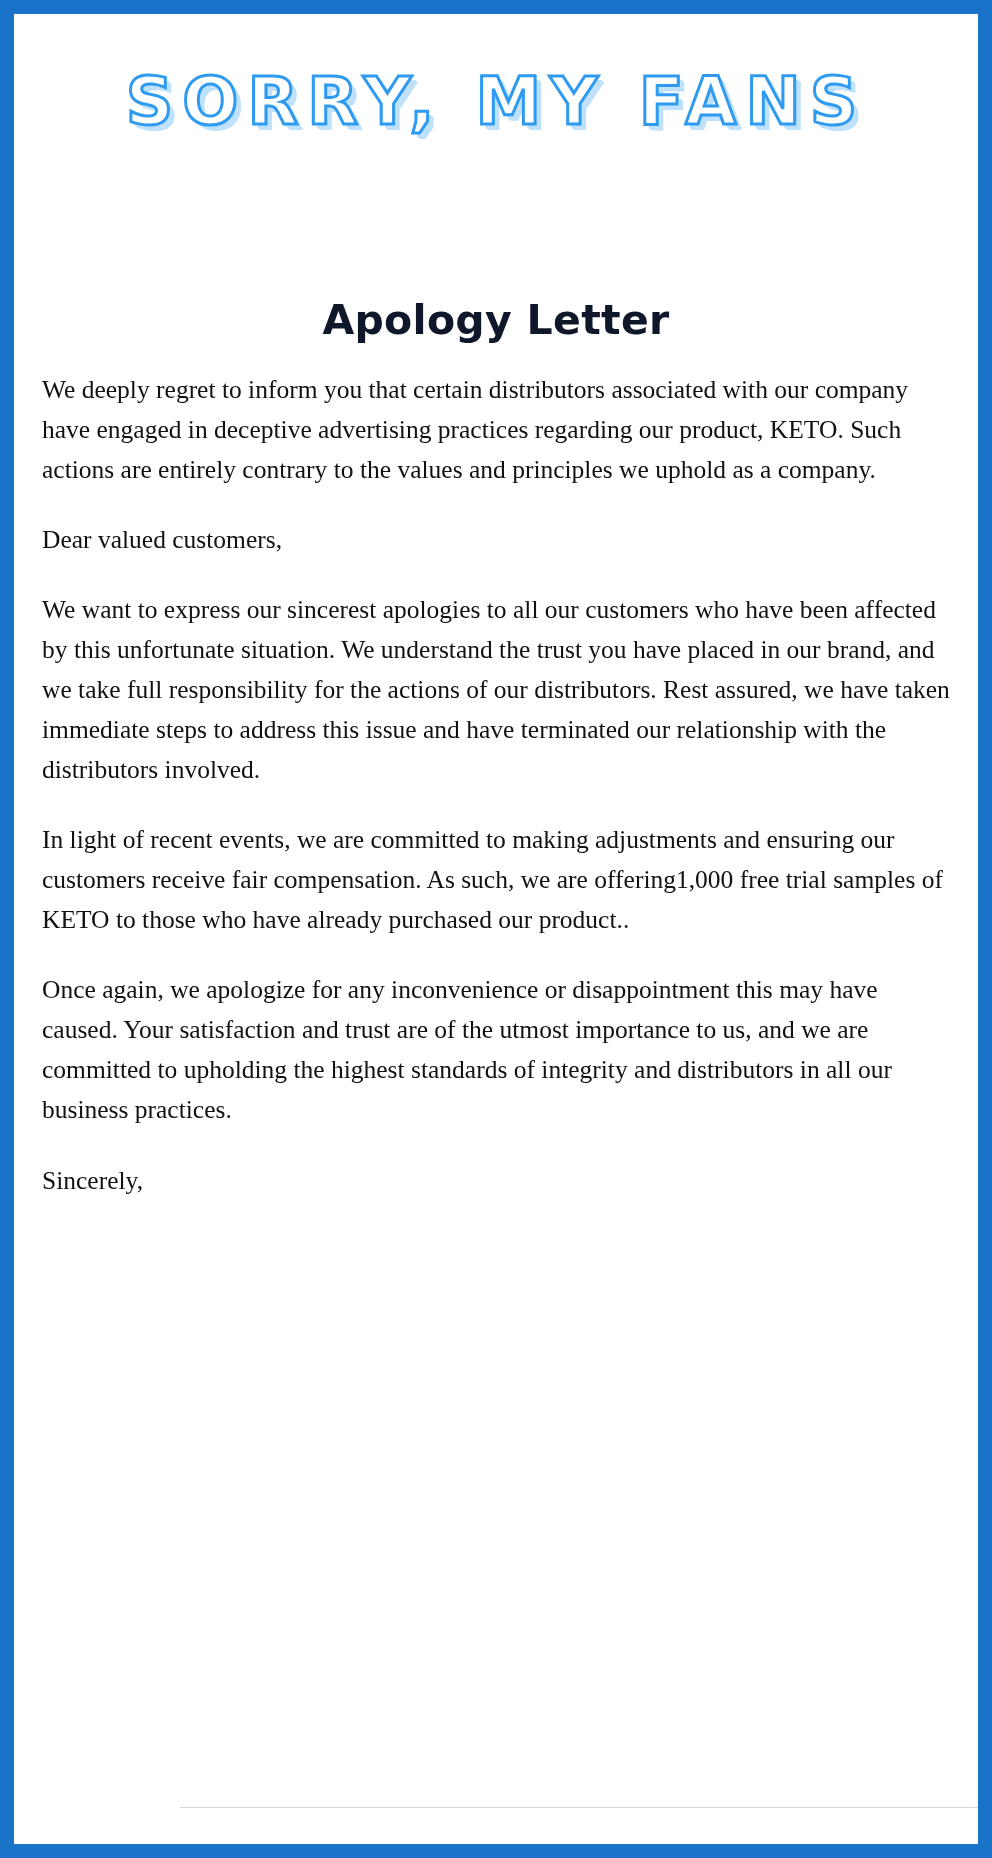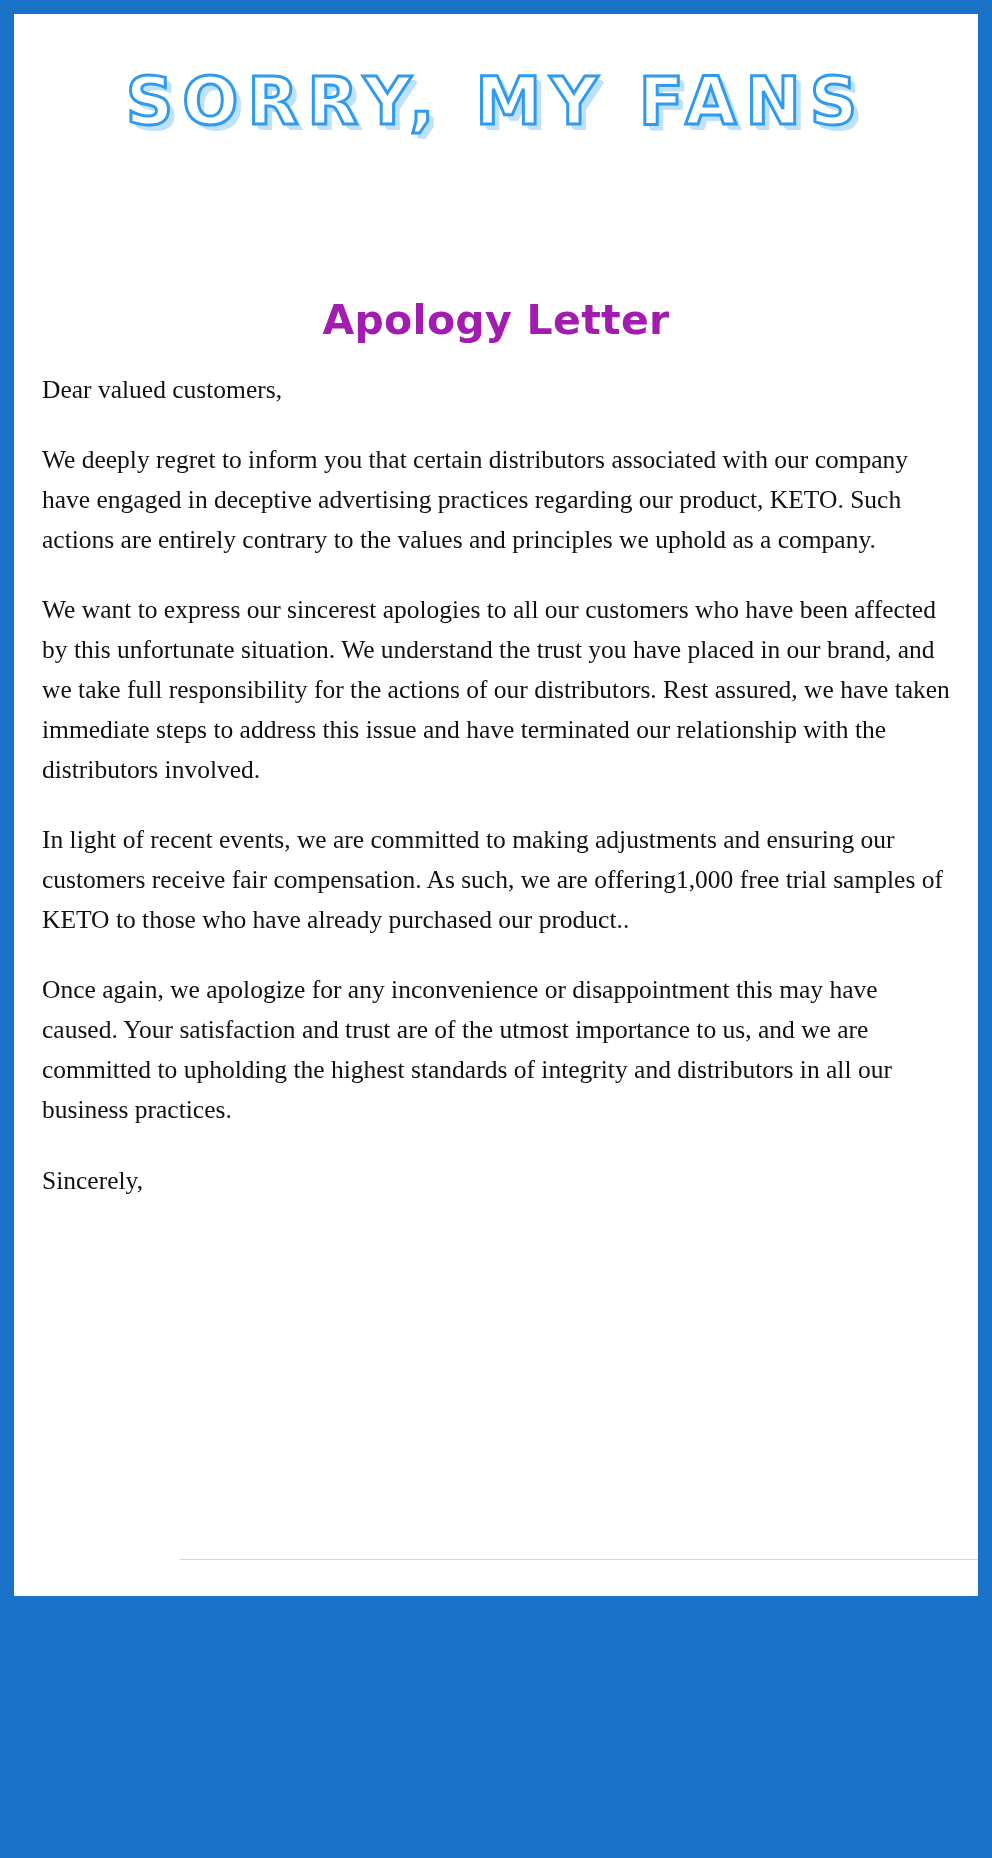--- a/index.html
+++ b/index.html
@@ -11,21 +11,21 @@
     height: 1858px;
     background: #1a73c8;
     font-family: "Liberation Serif", serif;
     overflow: hidden;
   }
   .page {
     position: absolute;
     left: 14px;
     top: 14px;
     width: 964px;
-    height: 1582px;
+    height: 1830px;
     background: #ffffff;
     box-sizing: border-box;
     overflow: hidden;
   }
   .banner {
     padding-top: 52px;
     text-align: center;
     height: 190px;
     box-sizing: border-box;
   }
@@ -41,21 +41,21 @@
        5px 5px 0 #bfe1fb,
        6px 6px 0 #bfe1fb;
     display: inline-block;
     line-height: 1.1;
   }
   .doc-title {
     text-align: center;
     font-family: "DejaVu Sans", sans-serif;
     font-weight: bold;
     font-size: 41px;
-    color: #a21caf;
+    color: #0f172a;
     margin: 92px 0 0 0;
     letter-spacing: 0.3px;
   }
   .body-wrap {
     padding: 0 28px 0 28px;
     margin-top: 26px;
   }
   .para {
     font-family: "Liberation Serif", serif;
     font-size: 25.5px;
@@ -84,22 +84,22 @@
 
 <div class="page">
 
   <div class="banner">
     <div class="banner-title">SORRY, MY FANS</div>
   </div>
 
   <h1 class="doc-title">Apology Letter</h1>
 
   <div class="body-wrap">
+    <p class="para">We deeply regret to inform you that certain distributors associated with our company have engaged in deceptive advertising practices regarding our product, KETO. Such actions are entirely contrary to the values and principles we uphold as a company.</p>
     <p class="para">Dear valued customers,</p>
-    <p class="para">We deeply regret to inform you that certain distributors associated with our company have engaged in deceptive advertising practices regarding our product, KETO. Such actions are entirely contrary to the values and principles we uphold as a company.</p>
     <p class="para">We want to express our sincerest apologies to all our customers who have been affected by this unfortunate situation. We understand the trust you have placed in our brand, and we take full responsibility for the actions of our distributors. Rest assured, we have taken immediate steps to address this issue and have terminated our relationship with the distributors involved.</p>
     <p class="para">In light of recent events, we are committed to making adjustments and ensuring our customers receive fair compensation. As such, we are offering1,000 free trial samples of KETO to those who have already purchased our product..</p>
     <p class="para">Once again, we apologize for any inconvenience or disappointment this may have caused. Your satisfaction and trust are of the utmost importance to us, and we are committed to upholding the highest standards of integrity and distributors in all our business practices.</p>
     <p class="para sincerely">Sincerely,</p>
   </div>
 
   <div class="rule"></div>
 
 </div>
 

